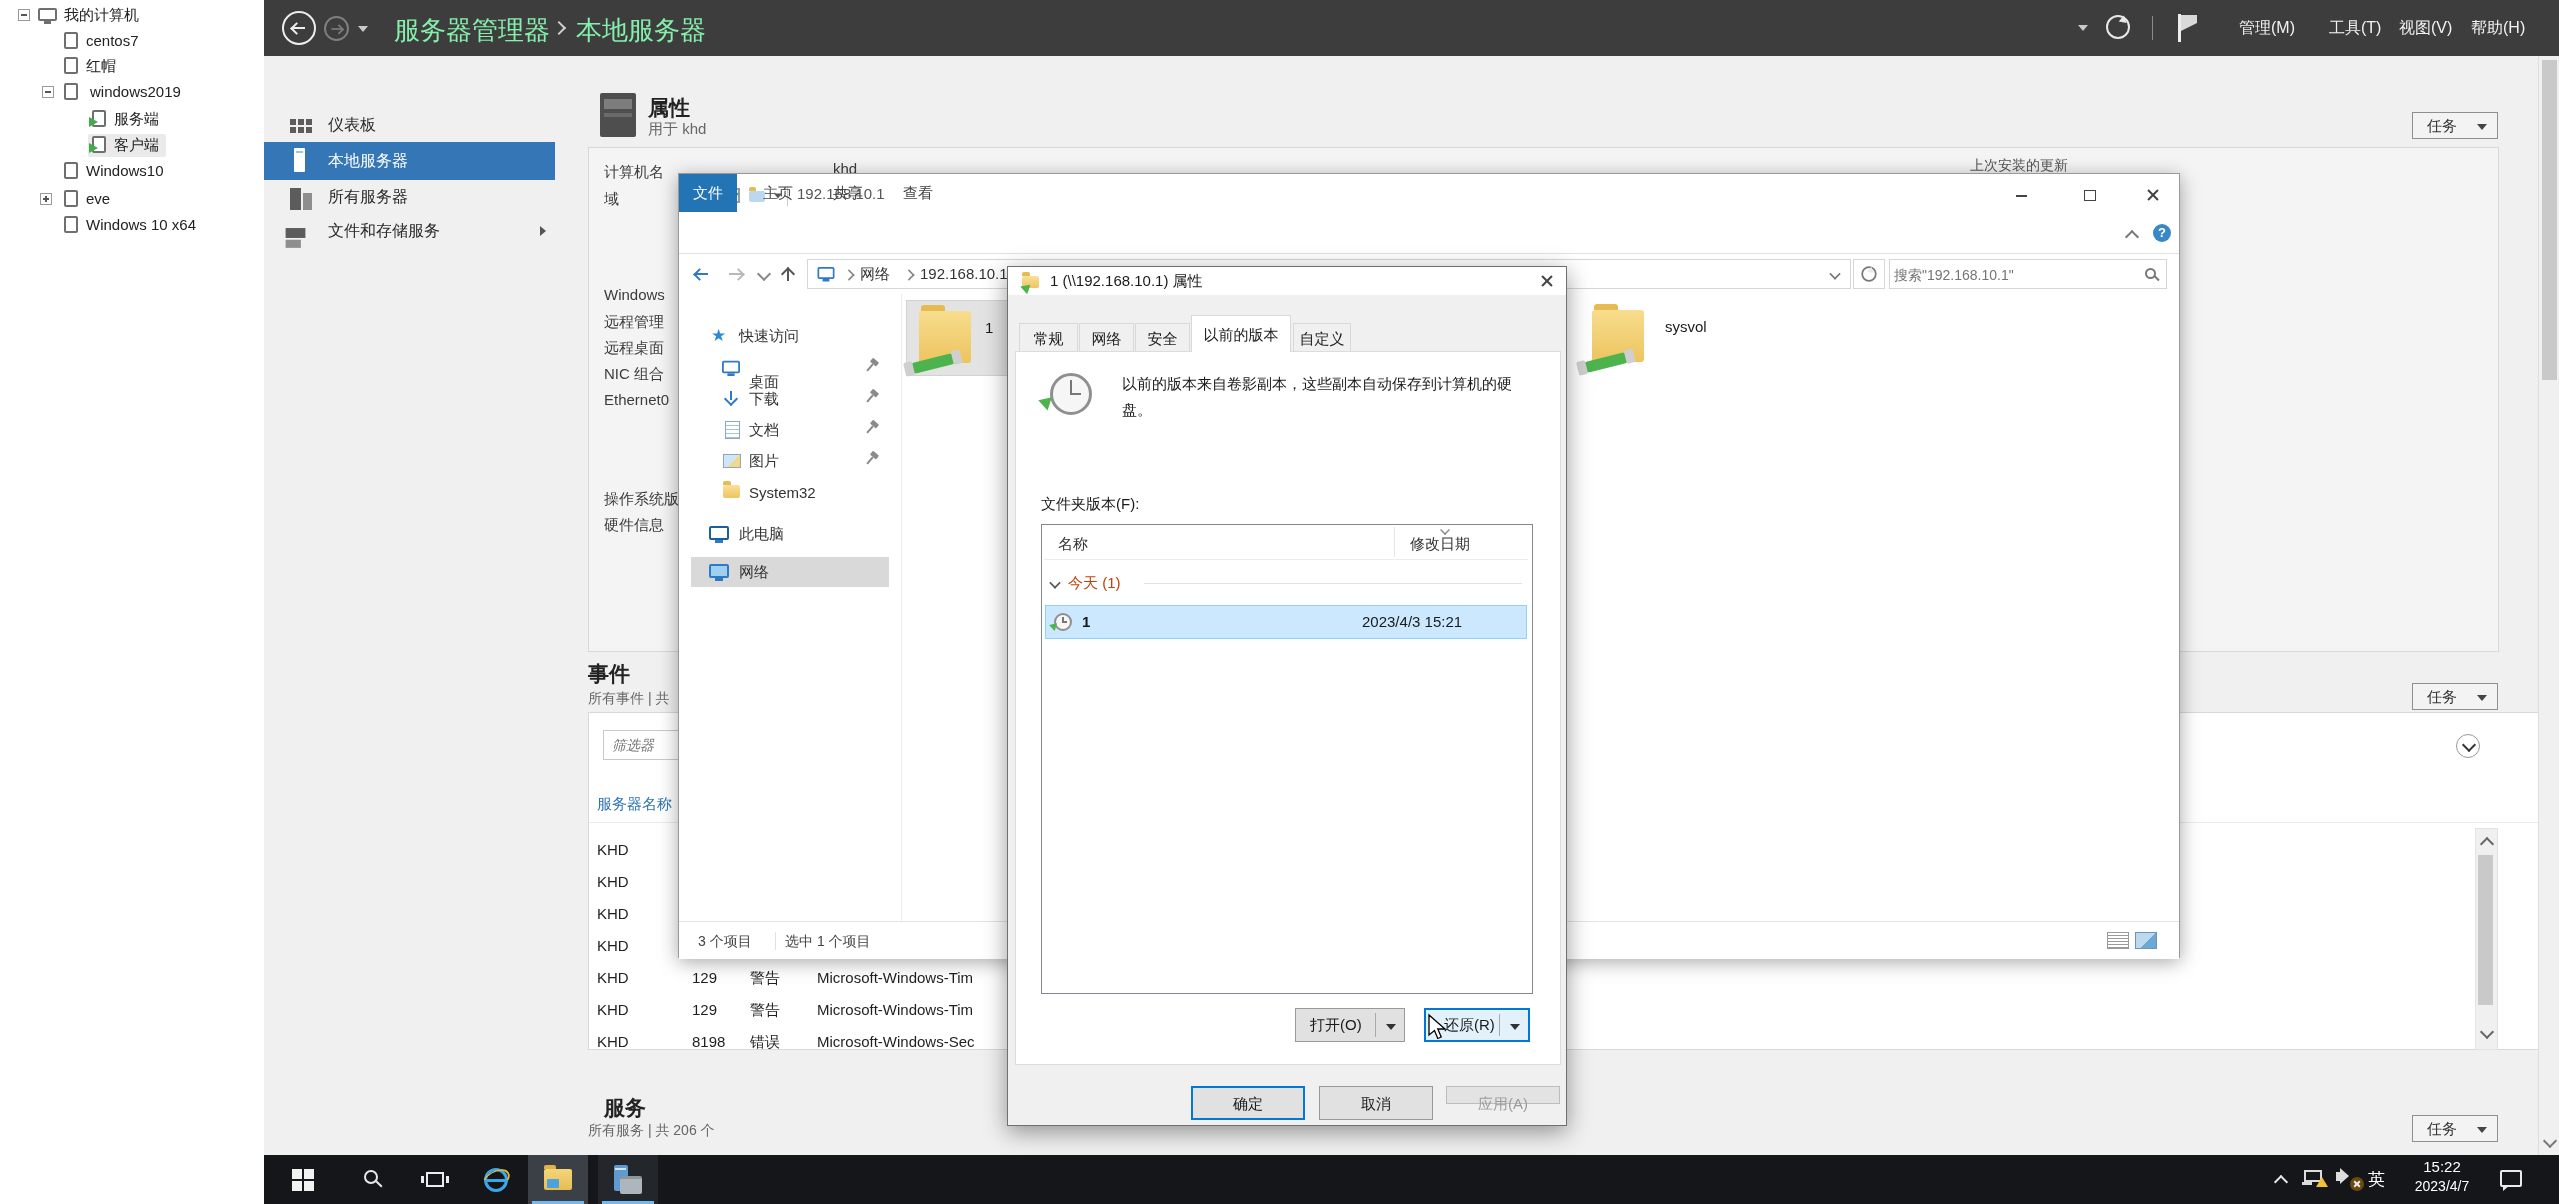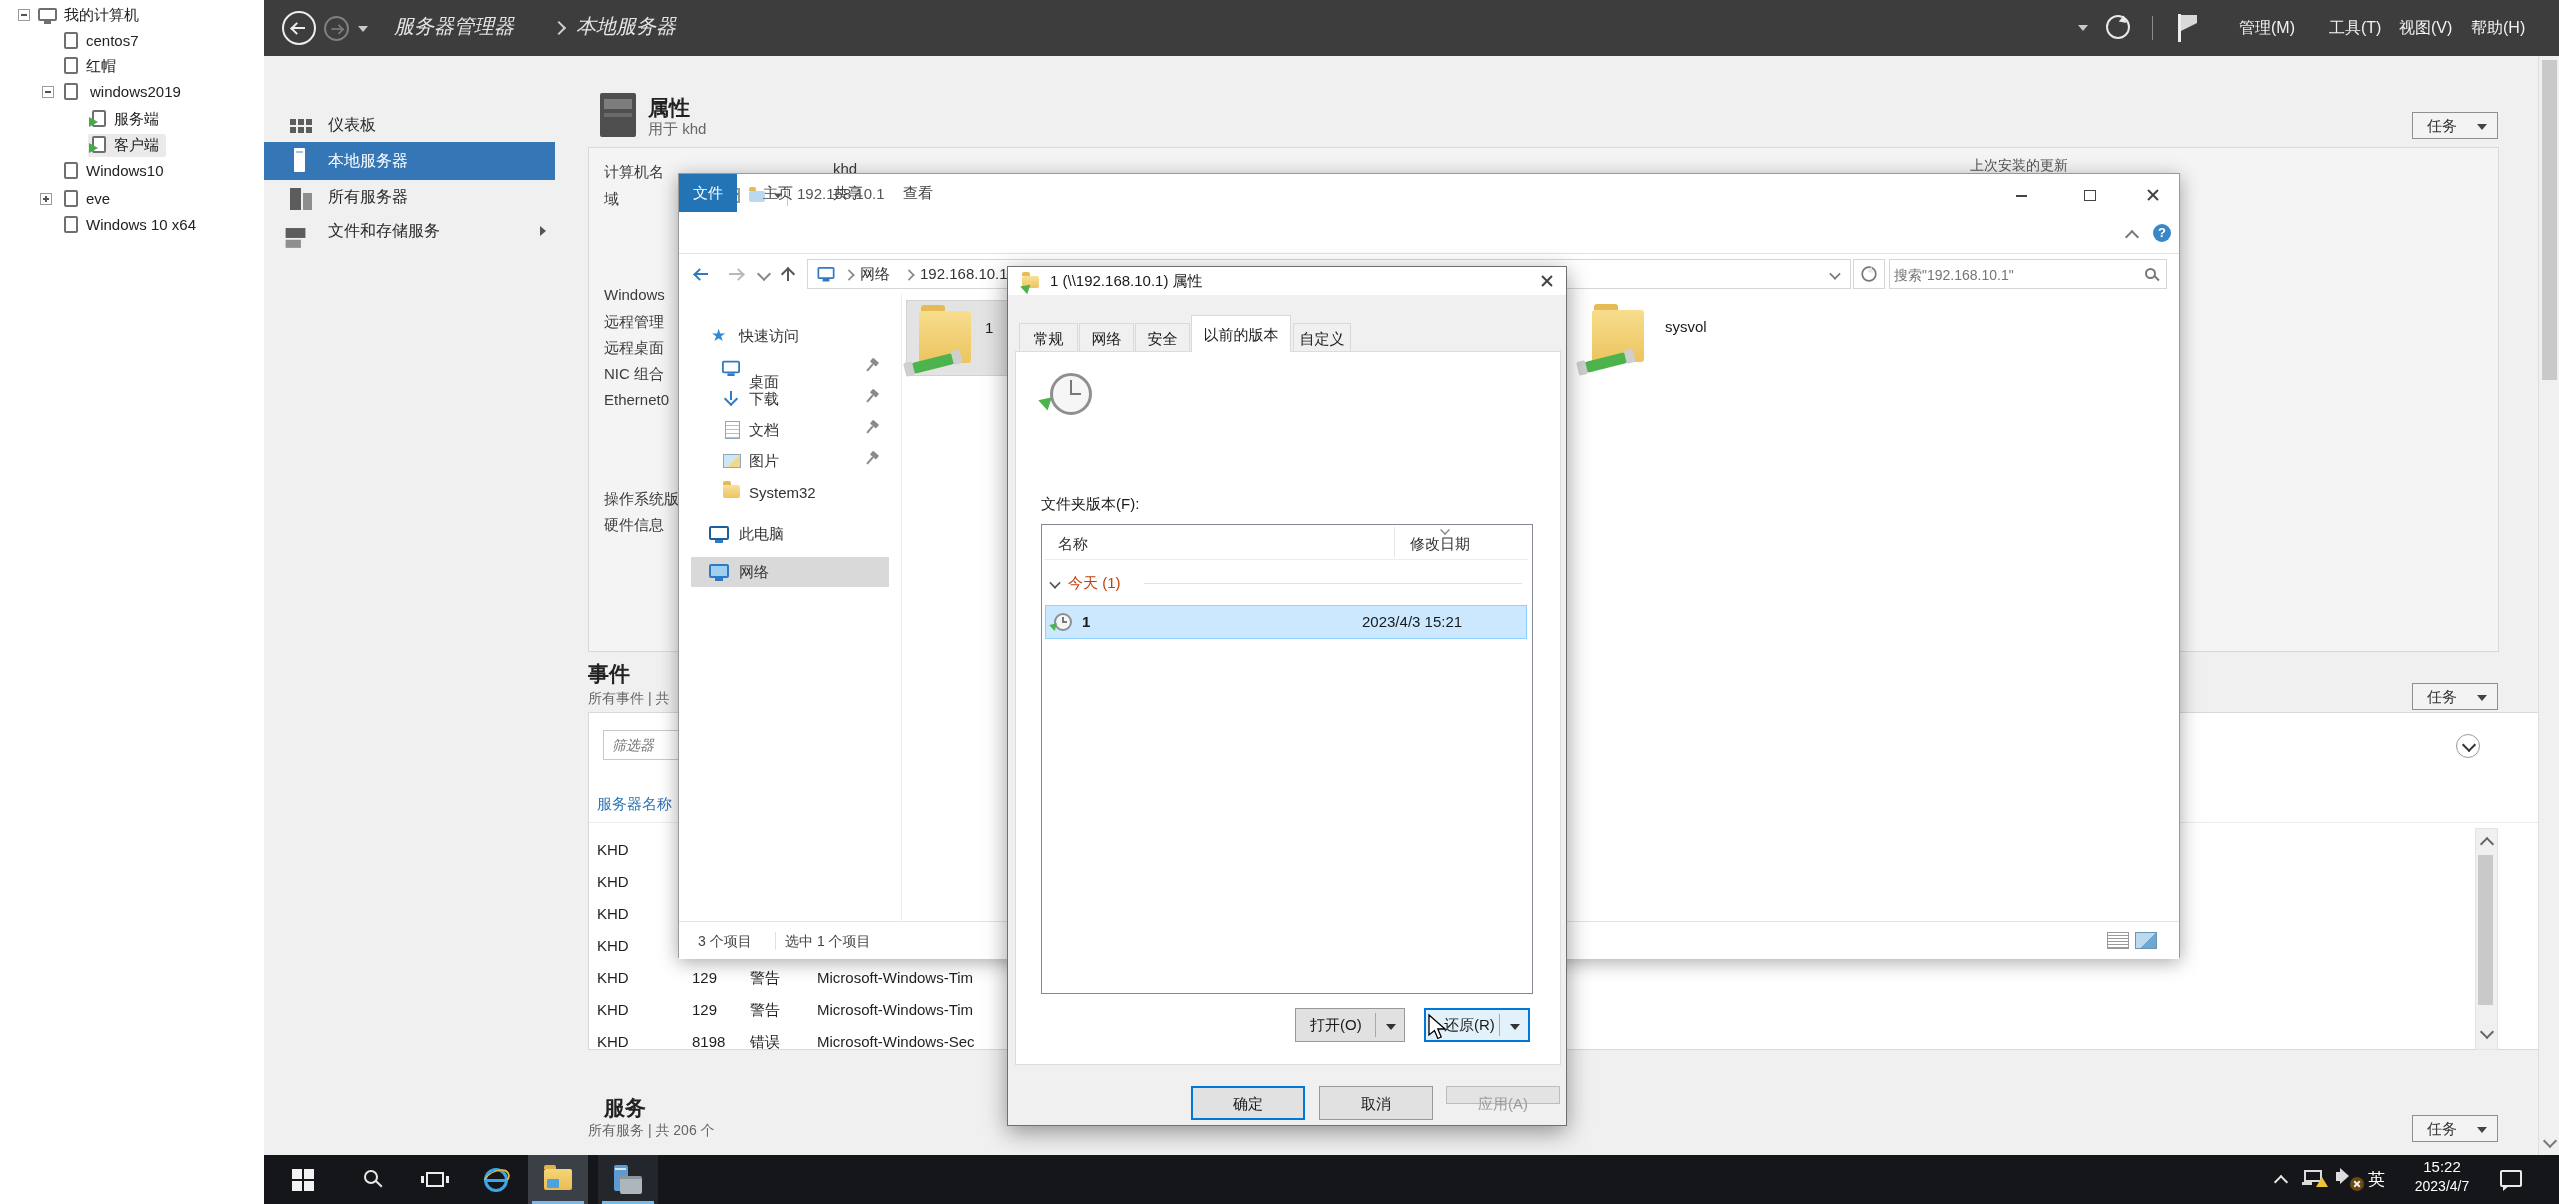--- a/index.html
+++ b/index.html
@@ -37,21 +37,21 @@
   .vmdoc.dbl::before{content:"";position:absolute;left:2px;top:-6px;width:10px;height:15px;border:2px solid #6f6f6f;background:#fff;z-index:-1;}
   .play{position:absolute;left:-5px;bottom:-2px;width:0;height:0;border-top:5px solid transparent;border-bottom:5px solid transparent;border-left:9px solid #41ad49;}
   .monico{position:absolute;top:4px;width:19px;height:13px;border:2px solid #6f6f6f;border-radius:2px;box-sizing:border-box;}
   .monico::after{content:"";position:absolute;left:4px;bottom:-5px;width:7px;height:3px;background:#6f6f6f;}
   .selrow{position:absolute;background:#eaeaea;border-radius:2px;}
 
   
   #sm{left:264px;top:0;width:2295px;height:1155px;background:#f0f0f0;}
   #sm-header{position:absolute;left:0;top:0;width:100%;height:56px;background:#3d3d3d;color:#fff;}
   .navcirc{position:absolute;border-radius:50%;box-sizing:border-box;}
-  .smtitle{font-size:20px;color:#e5e5e5;font-style:italic;}
+  .smtitle{font-size:26px;color:#86efac;}
   .smmenu{font-size:16px;color:#f2f2f2;}
   .flagico{position:absolute;width:3px;height:28px;background:#ededed;}
   .flagico::before{content:"";position:absolute;left:3px;top:1px;width:0;height:0;border-top:8px solid #d9d9d9;border-bottom:8px solid transparent;border-left:16px solid #d9d9d9;}
   .refico{position:absolute;width:24px;height:24px;border:2px solid #e8e8e8;border-radius:50%;box-sizing:border-box;}
   .refico::after{content:"";position:absolute;right:-3px;top:1px;width:0;height:0;border:4px solid transparent;border-left:7px solid #e8e8e8;transform:rotate(40deg);}
   .smside-item{position:absolute;left:0;width:291px;}
   .smside-label{position:absolute;left:64px;top:5px;font-size:16px;color:#2a2a2a;}
   .smside-sel{background:#3576b7;}
   .smside-sel .smside-label{color:#fff;}
   .grid9{position:absolute;left:26px;top:9px;width:6px;height:6px;background:#5c5c5c;box-shadow:8px 0 #5c5c5c,16px 0 #5c5c5c,0 8px #5c5c5c,8px 8px #5c5c5c,16px 8px #5c5c5c;}
@@ -473,20 +473,21 @@
 
     <div class="dtab" style="left:11px;top:56px;width:59px;height:29px;line-height:29px">常规</div>
     <div class="dtab" style="left:71px;top:56px;width:55px;height:29px;line-height:29px">网络</div>
     <div class="dtab" style="left:127px;top:56px;width:55px;height:29px;line-height:29px">安全</div>
     <div class="dtab dtab-active" style="left:183px;top:48px;width:100px;height:37px;line-height:37px">以前的版本</div>
     <div class="dtab" style="left:285px;top:56px;width:58px;height:29px;line-height:29px">自定义</div>
 
     <div class="abs" style="left:7px;top:84px;width:546px;height:714px;background:#fff;border:1px solid #dcdcdc;box-sizing:border-box"></div>
     <span class="clockico" style="left:42px;top:106px;width:42px;height:42px"></span>
     <span class="garrow" style="left:30px;top:128px"></span>
+    <div class="abs" style="left:114px;top:104px;width:404px;height:56px;font-size:15px;line-height:26px;color:#1a1a1a">以前的版本来自卷影副本，这些副本自动保存到计算机的硬盘。</div>
     <span class="txt" style="left:33px;top:228px">文件夹版本(F):</span>
 
     <div class="abs" style="left:33px;top:257px;width:492px;height:470px;background:#fff;border:1px solid #828790;box-sizing:border-box">
       <span class="txt" style="left:16px;top:10px;color:#333">名称</span>
       <span class="vline" style="left:352px;top:2px;height:30px;background:#e5e5e5"></span>
       <span class="txt" style="left:368px;top:10px;color:#333">修改日期</span>
       <span class="chev d" style="left:398px;top:0;color:#888;transform:rotate(45deg) scale(.7)"></span>
       <div class="abs" style="left:2px;top:34px;width:484px;height:1px;background:#ededed"></div>
       <span class="chev d" style="left:8px;top:53px;color:#555;transform:rotate(45deg) scale(.8)"></span>
       <span class="txt" style="left:26px;top:49px;color:#c2410c">今天 (1)</span>

